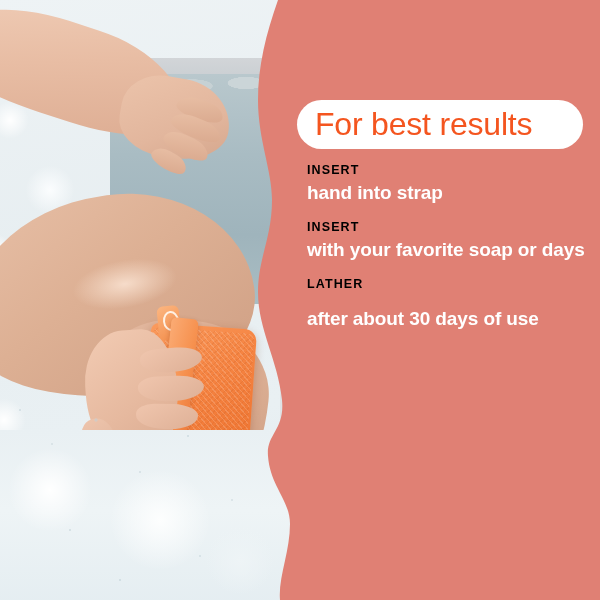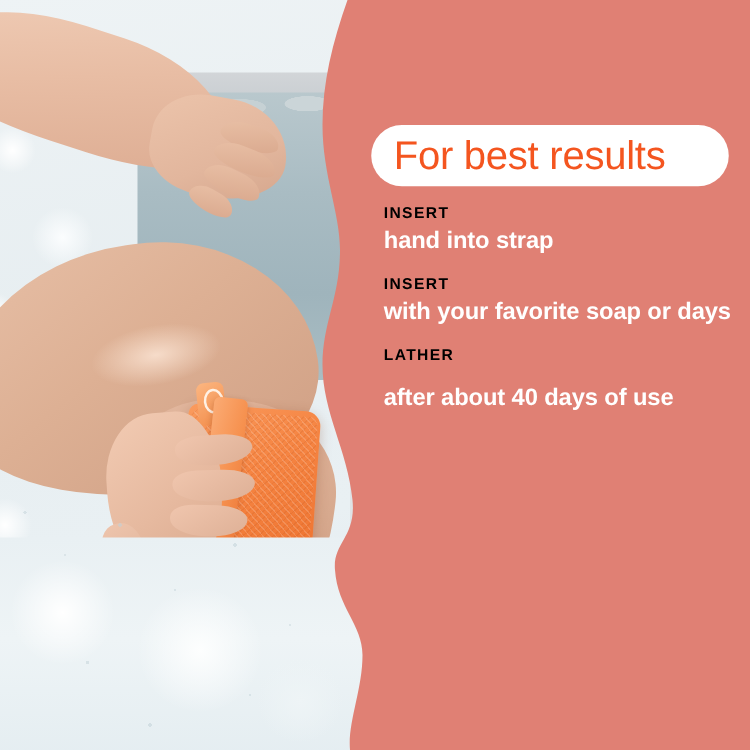--- a/index.html
+++ b/index.html
@@ -280,18 +280,18 @@
         <div class="step-label">INSERT</div>
         <div class="step-body">with your favorite soap or days</div>
       </div>
 
 
       <div class="step">
         <div class="step-label">LATHER</div>
       </div>
 
       <div class="step">
-        <div class="step-body">after about 40 days of use</div>
+        <div class="step-body">after about 30 days of use</div>
       </div>
 
     </div>
   </div>
 </div>
 
 </body></html>

